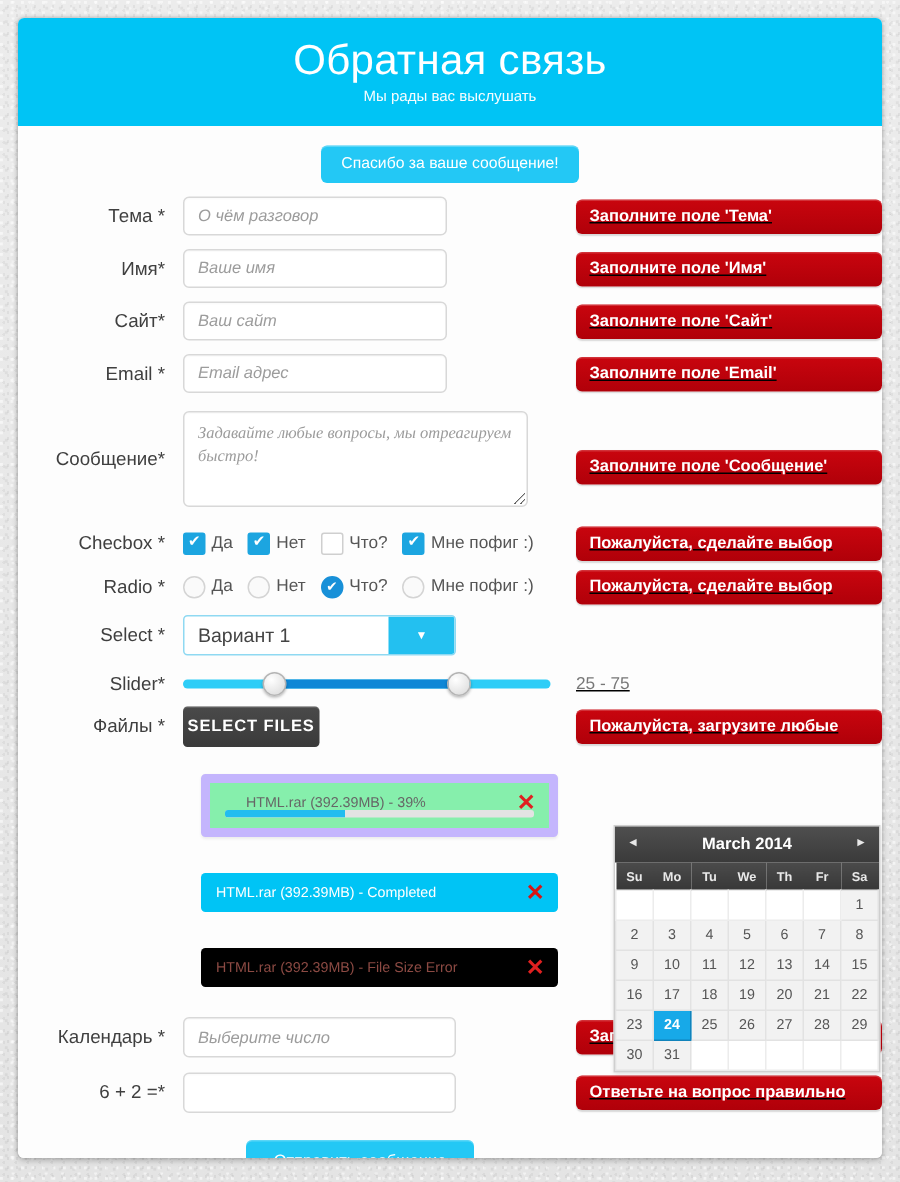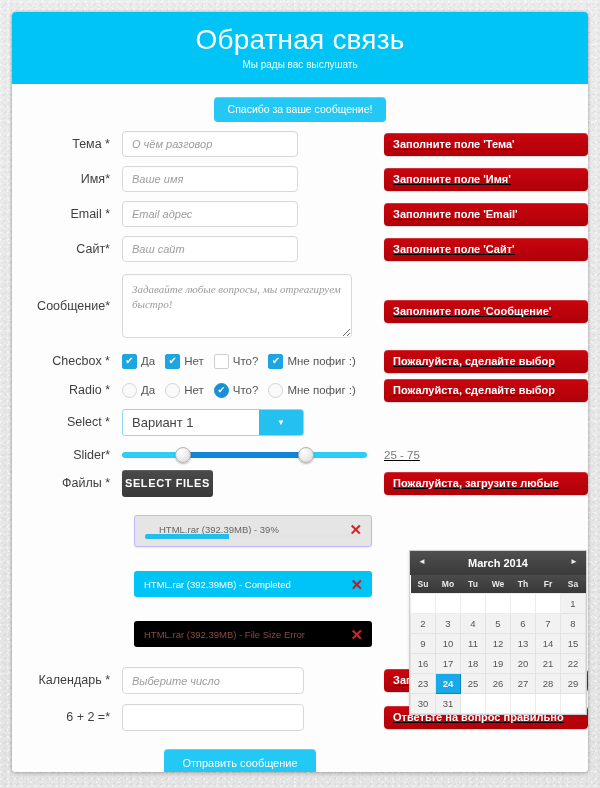--- a/index.html
+++ b/index.html
@@ -212,22 +212,22 @@
     margin-bottom: 24px;
     position: relative;
     font-size: 9.5px;
   }
   .upload .name { display: block; padding-right: 22px; }
   .upload .x {
     position: absolute; right: 9px; top: 6px;
     color: #e02020; font-size: 15px; font-weight: bold; line-height: 1;
   }
   .up-progress {
-    background: #e5e5e5;
-    border: 1px solid #c4b5fd;
+    background: #86efac;
+    border: 6px solid #c4b5fd;
     box-shadow: 0 1px 2px rgba(0,0,0,.07);
     padding-bottom: 11px;
     padding-left: 24px;
   }
   .up-progress .name { color: #666; }
   .pbar {
     position: absolute; left: 10px; right: 10px; bottom: 7px;
     height: 5px; background: #e3e3e3; border-radius: 2px; overflow: hidden;
   }
   .pbar i { display: block; height: 100%; background: #22bdf0; }
@@ -316,36 +316,36 @@
       <div class="lbl">Имя*</div>
       <div class="ctl">
         <input class="txt" placeholder="Ваше имя" style="">
       </div>
       <div class="err-col">
         <span class="err">Заполните поле 'Имя'</span>
       </div>
     </div>
 
     <div class="row">
+      <div class="lbl">Сайт*</div>
+      <div class="ctl">
+        <input class="txt" placeholder="Ваш сайт" style="">
+      </div>
+      <div class="err-col">
+        <span class="err">Заполните поле 'Сайт'</span>
+      </div>
+    </div>
+
+    <div class="row">
       <div class="lbl">Email *</div>
       <div class="ctl">
         <input class="txt" placeholder="Email адрес" style="">
       </div>
       <div class="err-col">
         <span class="err">Заполните поле 'Email'</span>
-      </div>
-    </div>
-
-    <div class="row">
-      <div class="lbl">Сайт*</div>
-      <div class="ctl">
-        <input class="txt" placeholder="Ваш сайт" style="">
-      </div>
-      <div class="err-col">
-        <span class="err">Заполните поле 'Сайт'</span>
       </div>
     </div>
 
     <div class="row" style="margin-top:12px;">
       <div class="lbl" style="line-height:64px;">Сообщение*</div>
       <div class="ctl">
         <textarea class="txt" placeholder="Задавайте любые вопросы, мы отреагируем быстро!" style=""></textarea>
       </div>
       <div class="err-col" style="padding-top:26px;">
         <span class="err">Заполните поле 'Сообщение'</span>

